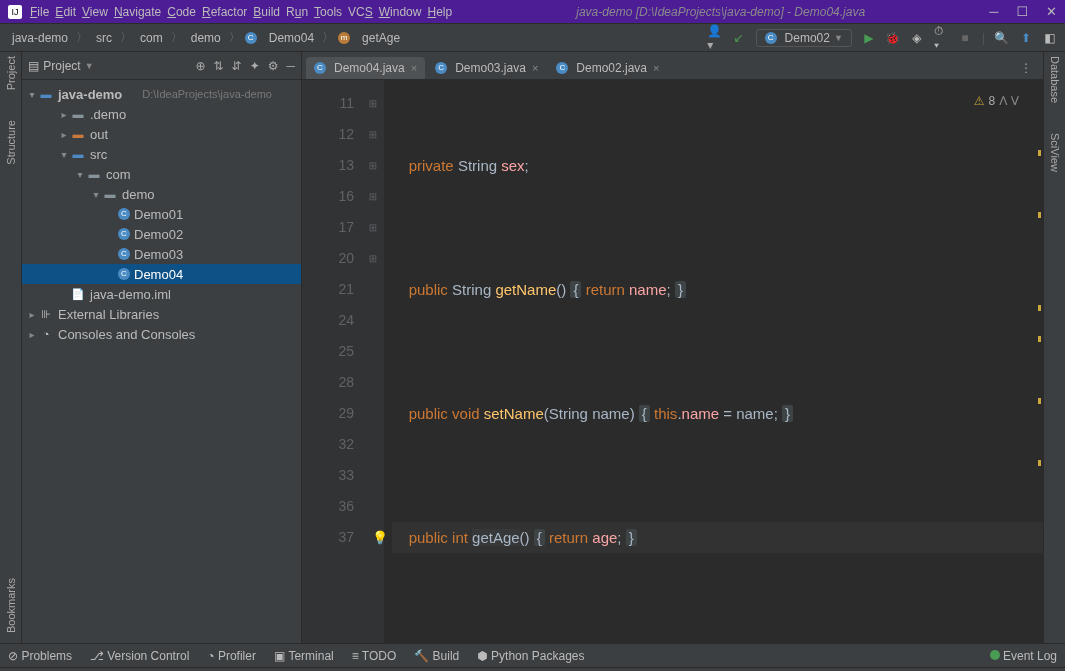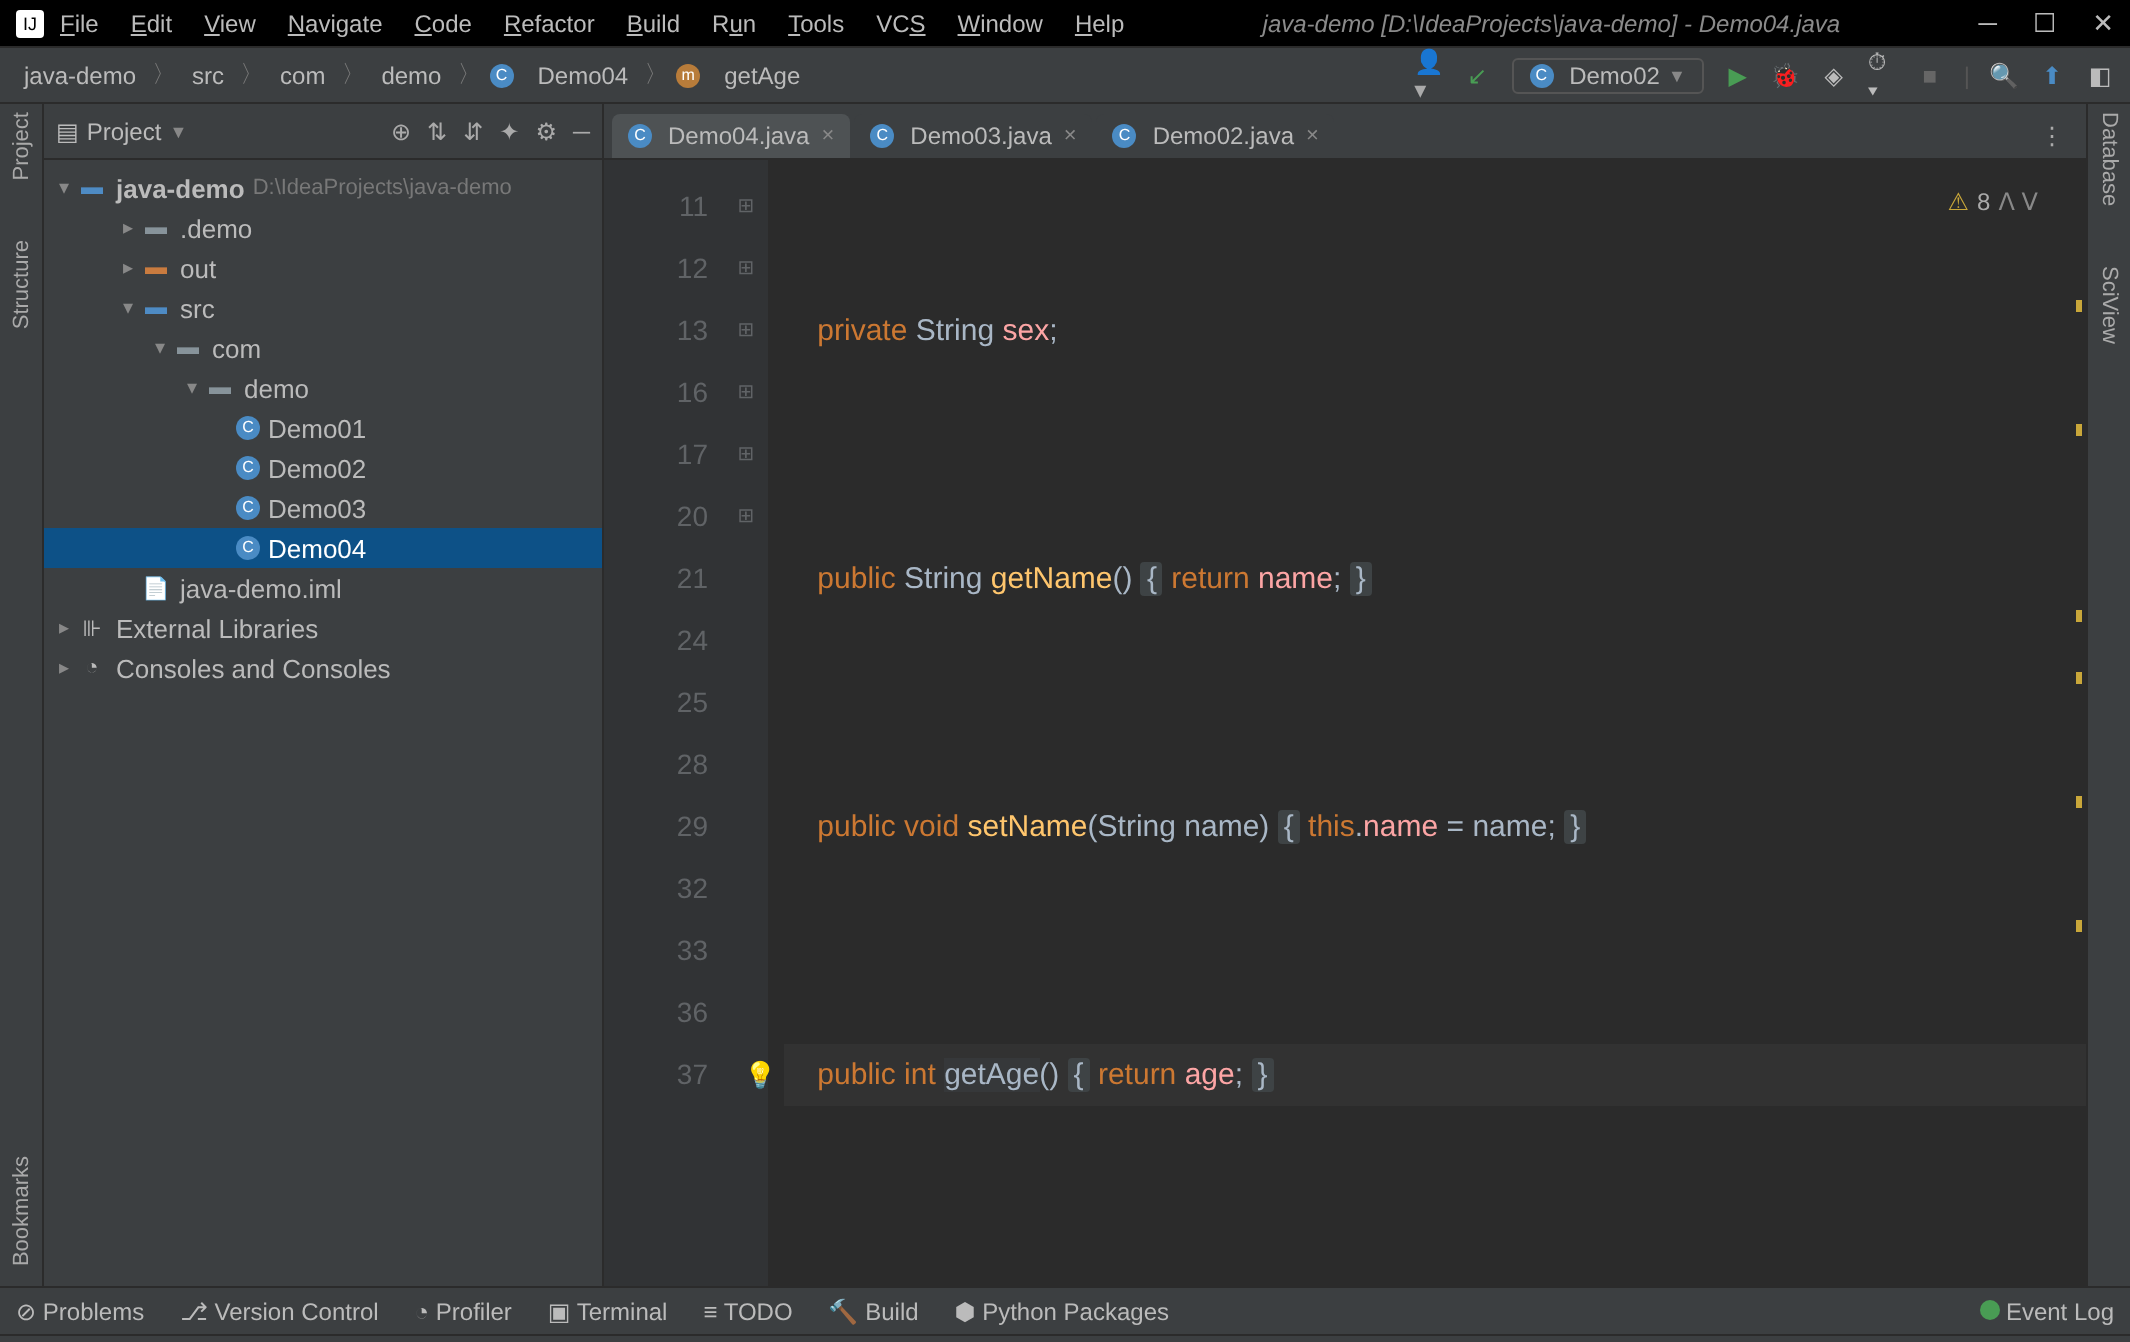--- a/index.html
+++ b/index.html
@@ -1,19 +1,19 @@
 <!DOCTYPE html>
 <html><head>
 <meta charset="utf-8">
 <style>
 * { margin:0; padding:0; box-sizing:border-box; font-family:"Segoe UI",Arial,sans-serif; }
 body { background:#3c3f41; color:#bbbbbb; width:1065px; height:671px; overflow:hidden; font-size:12px; }
-.titlebar { height:24px; background:#000000; display:flex; align-items:center; padding:0 8px; border-bottom:1px solid #2b2b2b; }
+.titlebar { height:24px; background:#4c1d95; display:flex; align-items:center; padding:0 8px; border-bottom:1px solid #2b2b2b; }
 .tb-logo { width:14px; height:14px; background:#fff; margin-right:8px; border-radius:2px; font-size:9px; color:#000; text-align:center; line-height:14px; }
-.menu { display:flex; gap:16px; }
+.menu { display:flex; gap:6px; }
 .menu span { cursor:pointer; }
 .menu span u { text-decoration:underline; }
 .tb-title { flex:1; text-align:center; color:#8a8a8a;font-style:italic; }
 .tb-ctrl { display:flex; gap:18px; font-size:13px; color:#bbb; }
 .navbar { height:28px; background:#3c3f41; display:flex; align-items:center; padding:0 8px; border-bottom:1px solid #2b2b2b; }
 .bc { display:flex; align-items:center; gap:4px; }
 .bc-sep { color:#787878; }
 .bc-item { padding:2px 4px; }
 .nav-right { margin-left:auto; display:flex; align-items:center; gap:10px; }
 .run-combo { border:1px solid #555; padding:1px 8px; border-radius:3px; display:flex; align-items:center; gap:4px; }
@@ -27,21 +27,21 @@
 .pp-tools { display:flex; gap:8px; color:#aaa; }
 .tree { flex:1; overflow:auto; padding:4px 0; font-size:13px; }
 .tree-item { display:flex; align-items:center; height:20px; cursor:pointer; }
 .tree-item.selected { background:#0d5187; color:#fff; }
 .ti-arrow { width:12px; text-align:center; color:#888; font-size:10px; }
 .ti-icon { width:16px; height:14px; margin-right:4px; display:inline-flex; align-items:center; justify-content:center; font-size:11px; }
 .folder { color:#87939a; }
 .folder-out { color:#c97b3f; }
 .folder-src { color:#4e8bc4; }
 .class-icon { background:#4a8bc4; color:#fff; border-radius:50%; width:12px; height:12px; font-size:8px; line-height:12px; text-align:center; }
-.proj-path { color:#787878; font-size:11px; margin-left:4px; }
+.proj-path { color:#787878; font-size:11px; margin-left:20px; }
 .editor-area { flex:1; display:flex; flex-direction:column; background:#2b2b2b; }
 .tabs { height:28px; background:#3c3f41; display:flex; align-items:end; padding:0 4px; border-bottom:1px solid #2b2b2b; }
 .tab { display:flex; align-items:center; gap:4px; padding:4px 8px; background:#3c3f41; border-radius:4px 4px 0 0; margin-right:2px; cursor:pointer; font-size:12px; }
 .tab.active { background:#4e5254; }
 .tab-close { color:#888; font-size:11px; margin-left:2px; }
 .editor { flex:1; display:flex; overflow:hidden; position:relative; }
 .gutter { width:60px; background:#313335; text-align:right; padding:8px 8px 0 0; font-family:Consolas,monospace; font-size:14px; color:#606366; line-height:31px; }
 .fold-col { width:22px; background:#313335; padding-top:8px; line-height:31px; text-align:center; font-size:10px; color:#606366; position:relative; }
 .code { flex:1; padding:8px 0 0 8px; font-family:Consolas,monospace; font-size:15px; line-height:31px; white-space:pre; position:relative; }
 .code-line { height:31px; }

